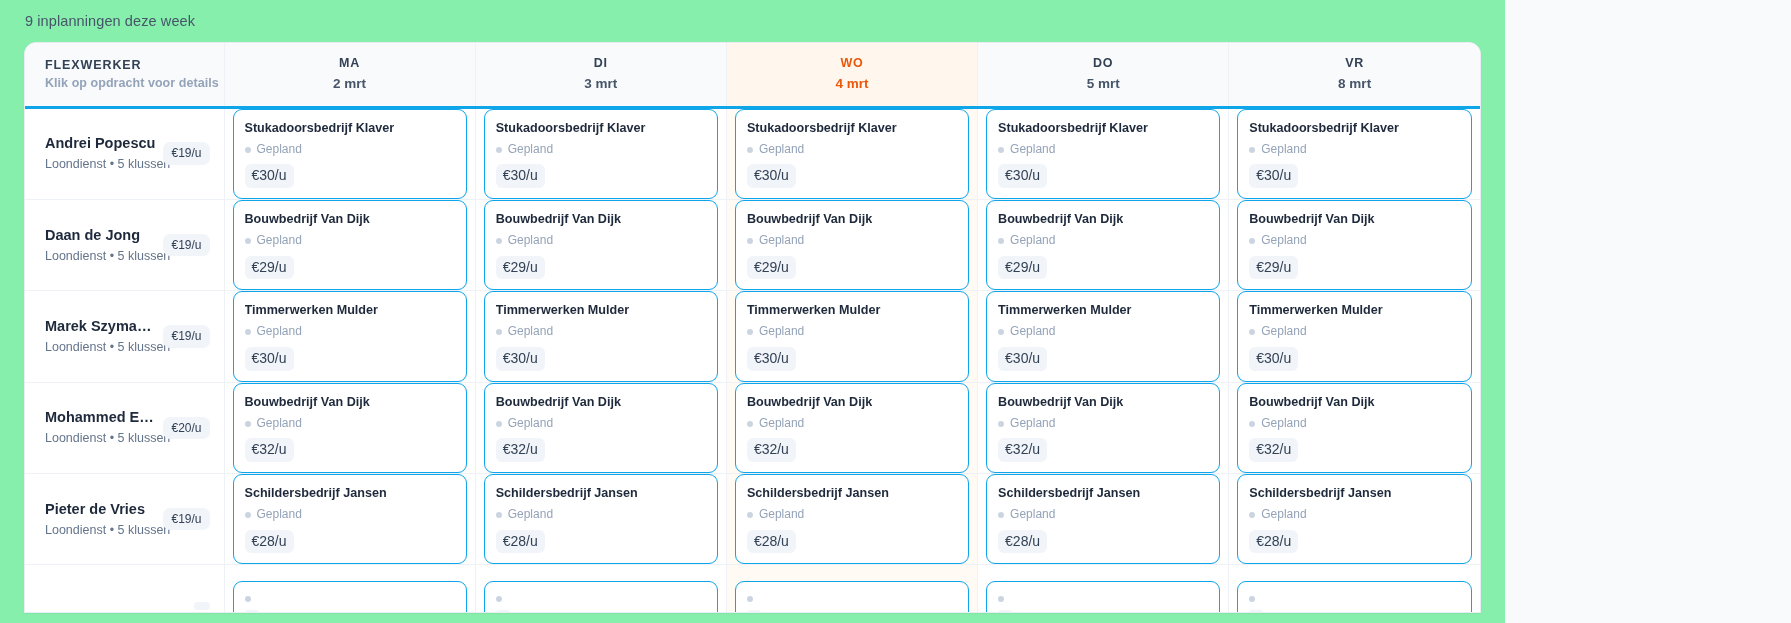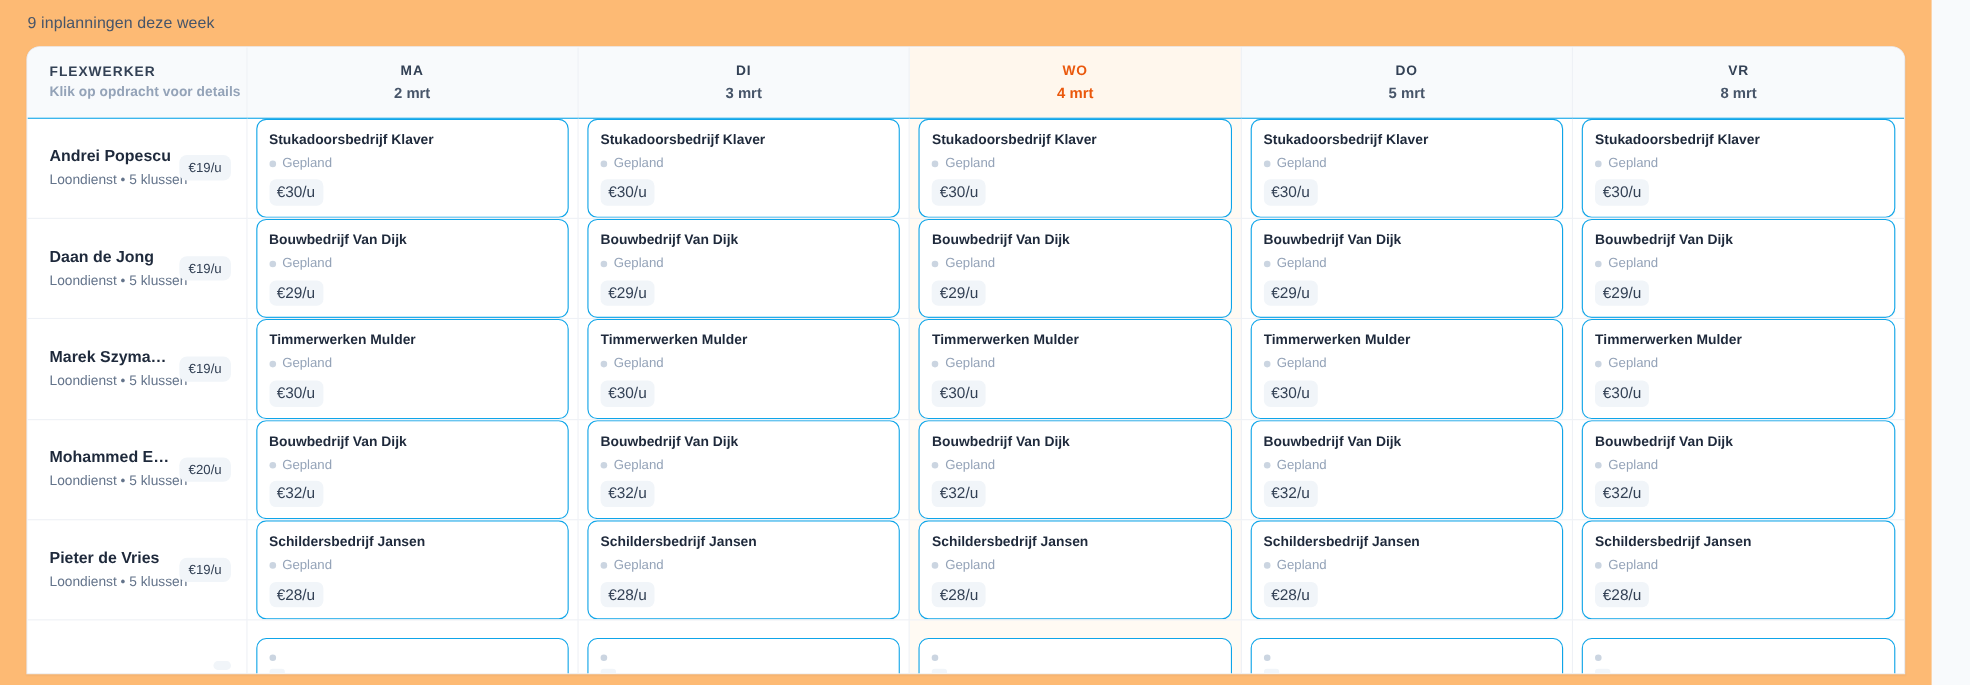--- a/index.html
+++ b/index.html
@@ -6,24 +6,24 @@
   html, body {
     width: 1791px;
     height: 623px;
     overflow: hidden;
     background: #f8fafc;
     font-family: "Liberation Sans", sans-serif;
     -webkit-font-smoothing: antialiased;
   }
 
   .page {
-    width: 1756px;
+    width: 1505px;
     height: 623px;
     position: relative;
-    background: #fdba74;
+    background: #86efac;
     padding: 0 24px;
   }
 
   
   .caption-bar {
     height: 42px;
     display: flex;
     align-items: center;
     padding-left: 1px;
   }
@@ -45,21 +45,21 @@
 
   table.sched {
     width: 100%;
     border-collapse: collapse;
     table-layout: fixed;
   }
 
   
   thead th {
     background: #f8fafc;
-    border-bottom: 1px solid #0ea5e9;
+    border-bottom: 3px solid #0ea5e9;
     border-right: 1px solid #eef1f6;
     height: 64px;
     vertical-align: middle;
     padding: 0;
   }
   thead th:last-child { border-right: none; }
 
   th.flexwerker-head {
     text-align: left;
     padding: 0 0 0 20px;

